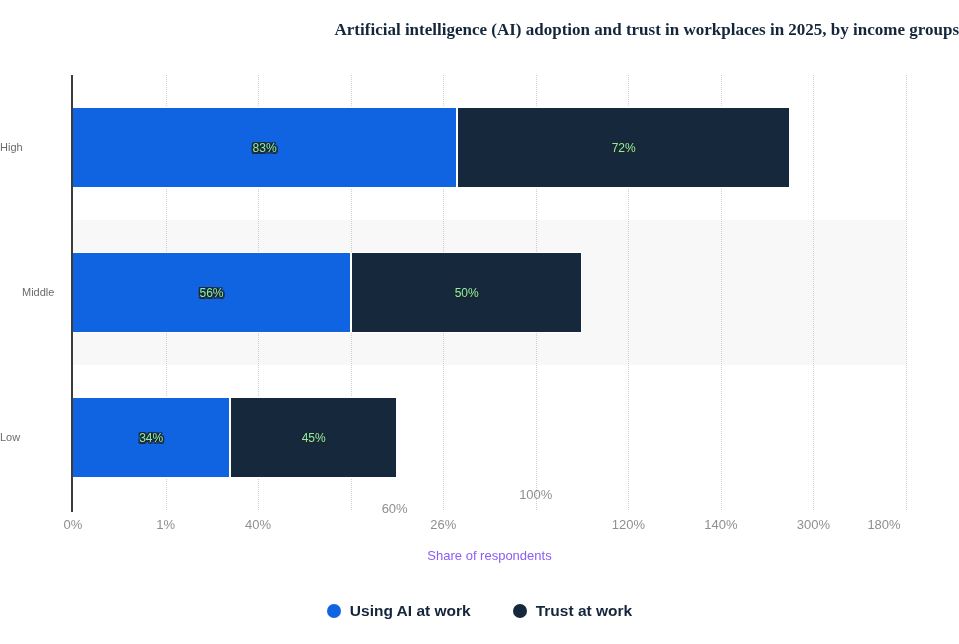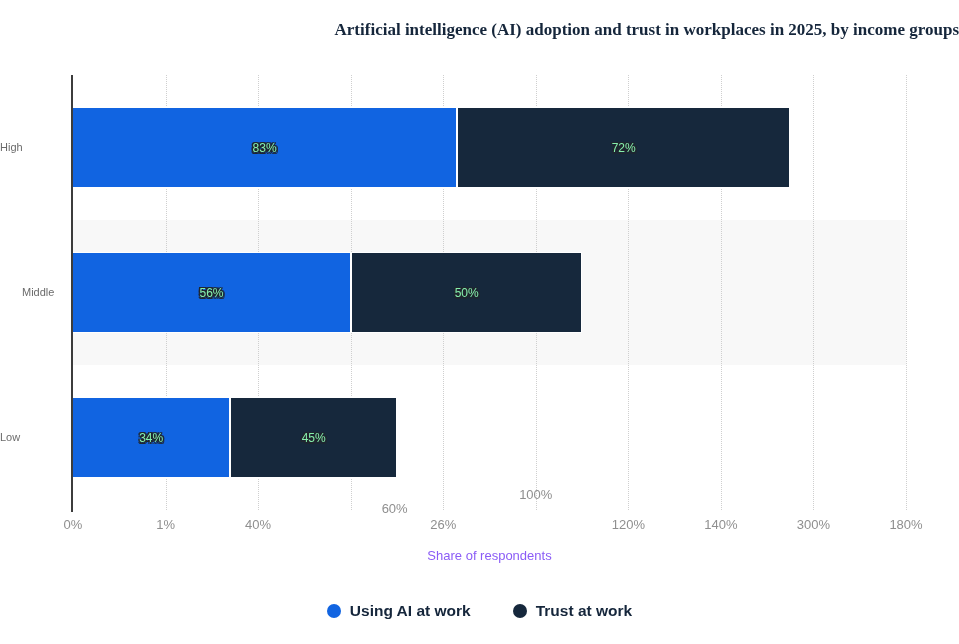--- a/index.html
+++ b/index.html
@@ -164,21 +164,21 @@
       </div>
       <div class="tick-label" style="left: 73px; top: 517px;">0%</div>
       <div class="tick-label" style="left: 165.556px; top: 517px;">1%</div>
       <div class="tick-label" style="left: 258.111px; top: 517px;">40%</div>
       <div class="tick-label" style="left: 350.667px; top: 501px; margin-left: 44px;">60%</div>
       <div class="tick-label" style="left: 443.222px; top: 517px;">26%</div>
       <div class="tick-label" style="left: 535.778px; top: 487px;">100%</div>
       <div class="tick-label" style="left: 628.333px; top: 517px;">120%</div>
       <div class="tick-label" style="left: 720.889px; top: 517px;">140%</div>
       <div class="tick-label" style="left: 813.444px; top: 517px;">300%</div>
-      <div class="tick-label" style="left: 906px; top: 517px;">180%</div>
+      <div class="tick-label" style="left: 884px; top: 517px;">180%</div>
       <div class="x-axis-title" style="left: 489.5px; top: 548px;">Share of respondents</div>
     </div>
 
   <div class="legend">
     <div class="legend-item">
       <span class="legend-swatch" style="background: rgb(17, 100, 225);"></span>
       <span class="legend-label">Using AI at work</span>
     </div>
     <div class="legend-item">
       <span class="legend-swatch" style="background: rgb(22, 40, 60);"></span>

